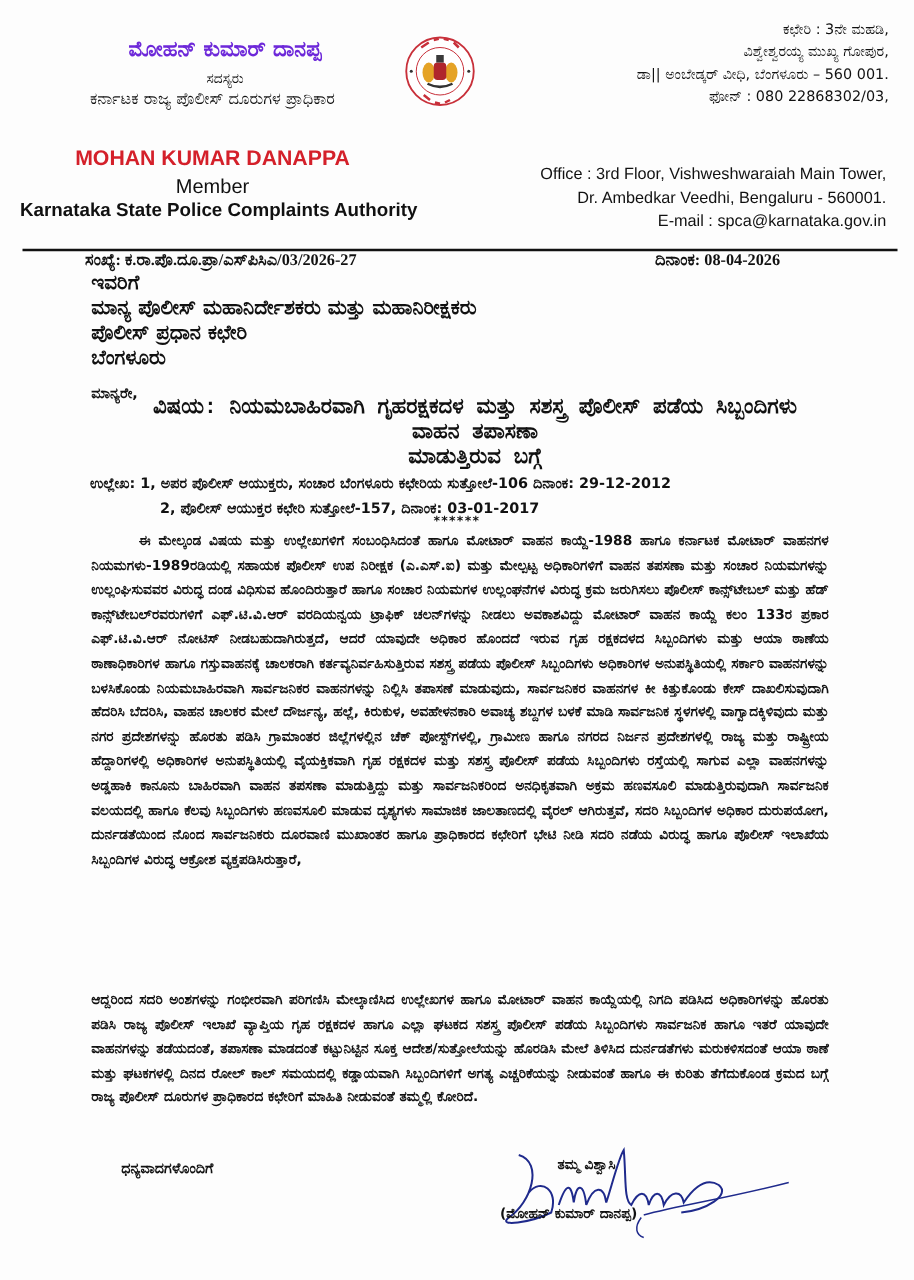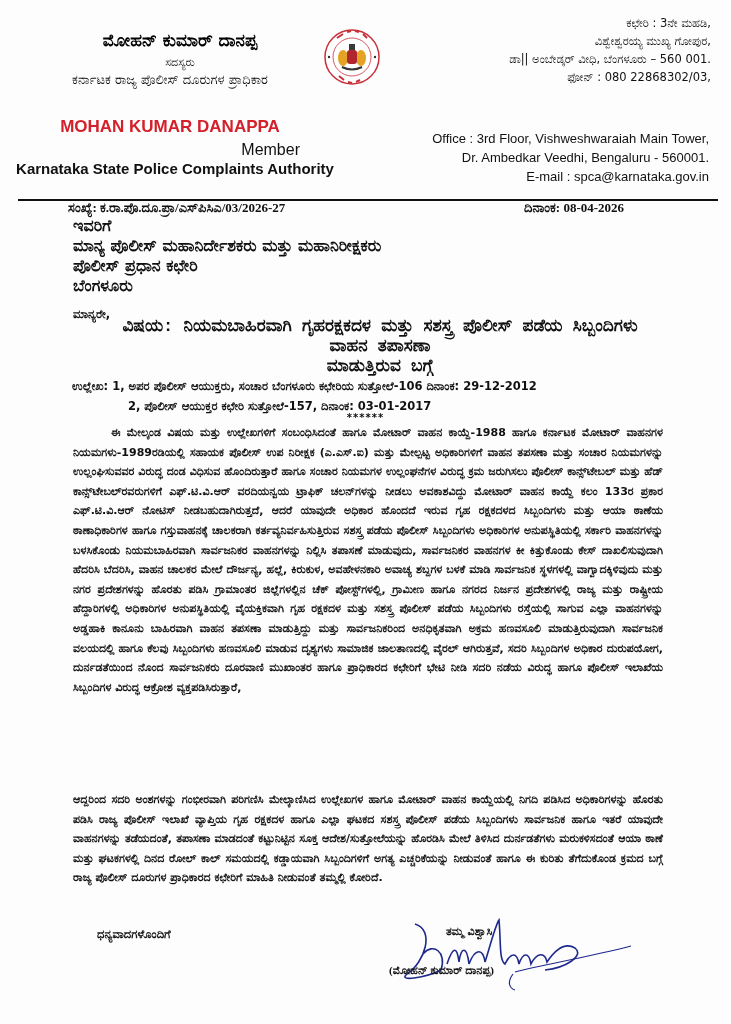--- a/index.html
+++ b/index.html
@@ -1,29 +1,29 @@
 <!DOCTYPE html>
 <html><head>
 <meta charset="utf-8">
 <style>
   html, body { margin: 0; padding: 0; background: #ffffff; }
   body { width: 731px; height: 1024px; position: relative; overflow: hidden; font-family: "DejaVu Sans", sans-serif; color: #111; }
   .page { position: absolute; left: 0; top: 0; width: 731px; height: 1024px; background: #fdfdfd; }
 
   
-  .lh-kn-name { position: absolute; left: 60px; top: 30px; width: 240px; text-align: center; color: #000000; font-weight: bold; font-size: 17px; }
+  .lh-kn-name { position: absolute; left: 60px; top: 30px; width: 240px; text-align: center; color: #6d28d9; font-weight: bold; font-size: 17px; }
   .lh-kn-role { position: absolute; left: 60px; top: 56px; width: 240px; text-align: center; font-size: 11px; font-weight: normal; }
   .lh-kn-org { position: absolute; left: 20px; top: 72px; width: 300px; text-align: center; font-size: 13px; font-weight: normal; }
 
   .emblem { position: absolute; left: 323px; top: 28px; width: 58px; height: 58px; }
 
   .lh-kn-addr { position: absolute; right: 20px; top: 14px; width: 330px; text-align: right; font-size: 11.5px; line-height: 18px; }
 
   .lh-en-name { position: absolute; left: 40px; top: 117px; width: 260px; text-align: center; color: #d4202a; font-family: "Liberation Sans", sans-serif; font-weight: bold; font-size: 17px; }
-  .lh-en-role { position: absolute; left: 40px; top: 141px; width: 260px; text-align: right; font-family: "Liberation Sans", sans-serif; font-size: 16px; }
+  .lh-en-role { position: absolute; left: 40px; top: 141px; width: 260px; text-align: center; font-family: "Liberation Sans", sans-serif; font-size: 16px; }
   .lh-en-org { position: absolute; left: 10px; top: 160px; width: 330px; text-align: center; font-family: "Liberation Sans", sans-serif; font-weight: bold; font-size: 15px; }
 
   .lh-en-addr { position: absolute; right: 22px; top: 129px; width: 360px; text-align: right; font-family: "Liberation Sans", sans-serif; font-size: 13px; line-height: 19px; }
 
   .rule { position: absolute; left: 18px; top: 199px; width: 700px; height: 2px; background: #111; }
 
   .ref-no { position: absolute; left: 68px; top: 200px; font-family: "Liberation Serif", serif; font-size: 13px; font-weight: bold; }
   .ref-date { position: absolute; left: 524px; top: 200px; font-family: "Liberation Serif", serif; font-size: 13px; font-weight: bold; }
 
   .addressee { position: absolute; left: 73px; top: 216px; font-size: 16px; font-weight: bold; line-height: 20px; }
@@ -33,21 +33,21 @@
   .refs { position: absolute; left: 72px; top: 376px; font-size: 11.5px; font-weight: bold; line-height: 20px; }
   .refs .r2 { padding-left: 56px; }
   .stars { position: absolute; left: 0; top: 412px; width: 731px; text-align: center; font-size: 10px; font-weight: bold; letter-spacing: 1px; }
 
   .body-para { position: absolute; left: 73px; width: 590px; font-size: 11px; font-weight: bold; line-height: 19.6px; text-align: justify; }
   .p1 { top: 423px; text-indent: 38px; }
   .p2 { top: 790px; }
 
   .closing { position: absolute; left: 97px; top: 927px; font-size: 11.5px; font-weight: bold; }
   .sig-yours { position: absolute; left: 446px; top: 925px; font-size: 11px; font-weight: bold; }
-  .sig-name { position: absolute; left: 389px; top: 964px; font-size: 11px; font-weight: bold; font-family: Liberation Serif, serif; }
+  .sig-name { position: absolute; left: 400px; top: 964px; font-size: 11px; font-weight: bold; }
   .signature { position: absolute; left: 395px; top: 912px; width: 240px; height: 80px; }
 </style>
 </head>
 <body>
 
 <div class="page">
 
   <div class="lh-kn-name">ಮೋಹನ್ ಕುಮಾರ್ ದಾನಪ್ಪ</div>
   <div class="lh-kn-role">ಸದಸ್ಯರು</div>
   <div class="lh-kn-org">ಕರ್ನಾಟಕ ರಾಜ್ಯ ಪೊಲೀಸ್ ದೂರುಗಳ ಪ್ರಾಧಿಕಾರ</div>

